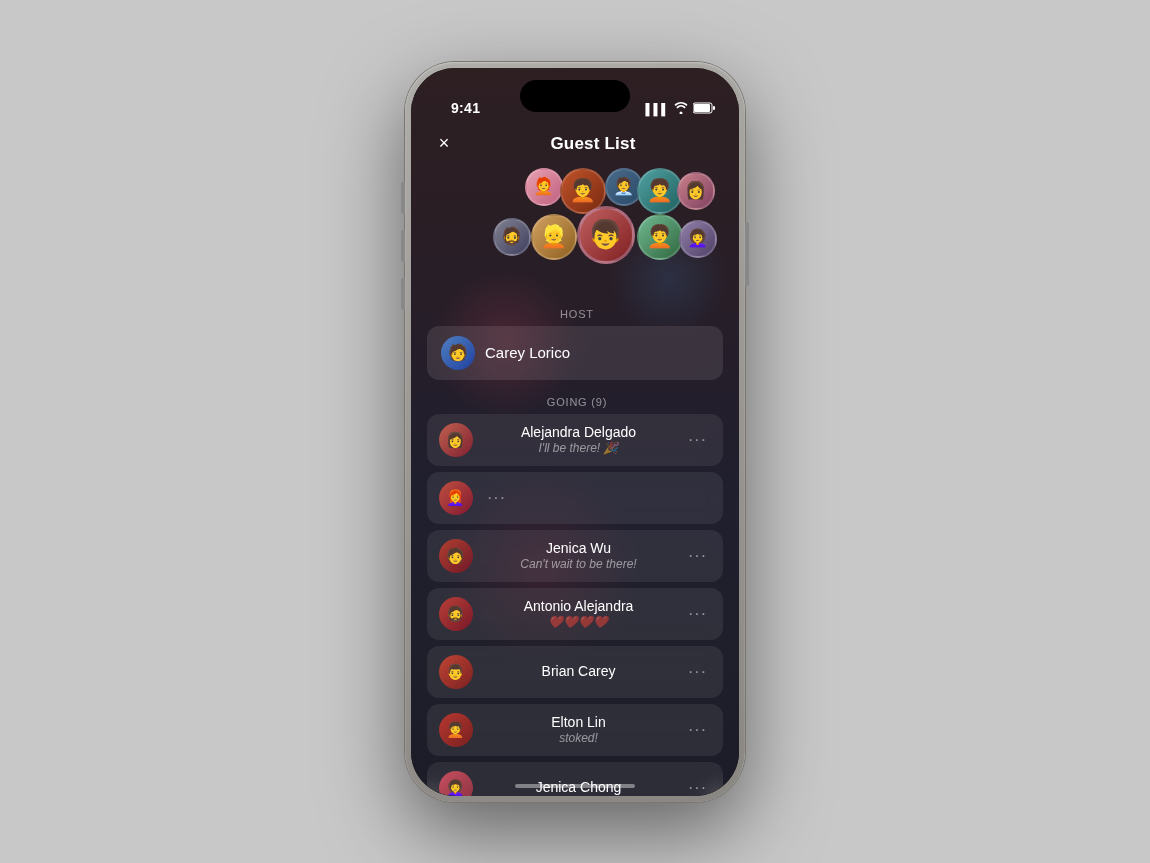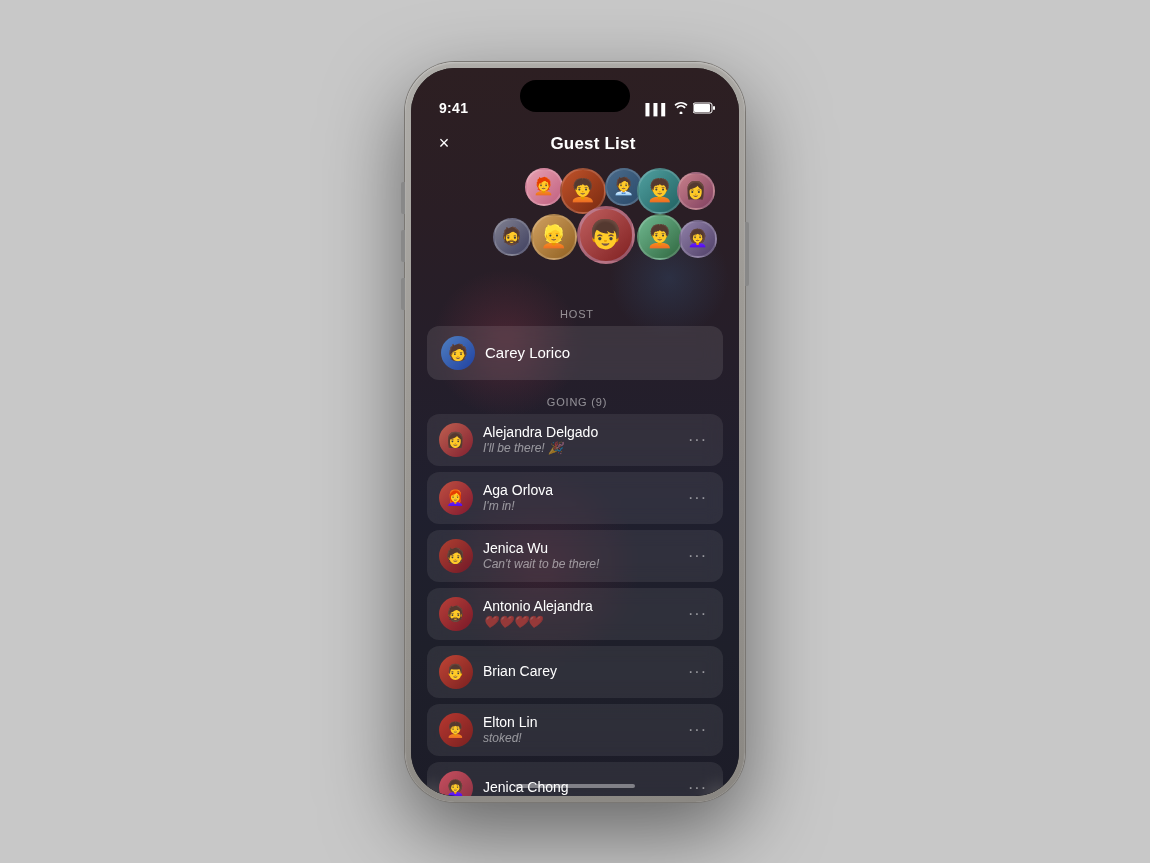--- a/index.html
+++ b/index.html
@@ -46,21 +46,21 @@
       height: 32px;
       background: #000;
       border-radius: 20px;
       z-index: 10;
     }
 
     
     .status-bar {
       position: absolute;
       top: 0;
-      left: 4px;
+      left: 16px;
       right: 0;
       height: 54px;
       display: flex;
       align-items: flex-end;
       justify-content: space-between;
       padding: 0 24px 6px;
       z-index: 9;
     }
 
     .status-time {
@@ -290,20 +290,21 @@
       display: flex;
       align-items: center;
       justify-content: center;
       font-size: 15px;
       flex-shrink: 0;
       overflow: hidden;
     }
 
     .guest-info {
       flex: 1;
+      text-align: center;
     }
 
     .guest-name {
       color: #fff;
       font-size: 14px;
       font-weight: 500;
       line-height: 1.3;
     }
 
     .guest-status {
@@ -444,21 +445,20 @@
         <div class="section-label">GOING (9)</div>
 
         <div id="guest-list">
             <div class="guest-row">
               <div class="guest-avatar" style="background: linear-gradient(135deg, rgb(192, 96, 80), rgb(128, 32, 48));">👩</div>
               <div class="guest-info"><span class="guest-name">Alejandra Delgado</span><div class="guest-status">I'll be there! 🎉</div></div>
               <div class="guest-more">···</div>
             </div>
             <div class="guest-row">
               <div class="guest-avatar" style="background: linear-gradient(135deg, rgb(192, 80, 64), rgb(128, 24, 48));">👩‍🦰</div>
-              <div class="guest-info"><span class="guest-name">Aga Orlova</span><div class="guest-status">I'm in!</div></div>
               <div class="guest-more">···</div>
             </div>
             <div class="guest-row">
               <div class="guest-avatar" style="background: linear-gradient(135deg, rgb(176, 64, 48), rgb(112, 24, 40));">🧑</div>
               <div class="guest-info"><span class="guest-name">Jenica Wu</span><div class="guest-status">Can't wait to be there!</div></div>
               <div class="guest-more">···</div>
             </div>
             <div class="guest-row">
               <div class="guest-avatar" style="background: linear-gradient(135deg, rgb(184, 64, 56), rgb(120, 24, 40));">🧔</div>
               <div class="guest-info"><span class="guest-name">Antonio Alejandra</span><div class="guest-status">❤️❤️❤️❤️</div></div>

